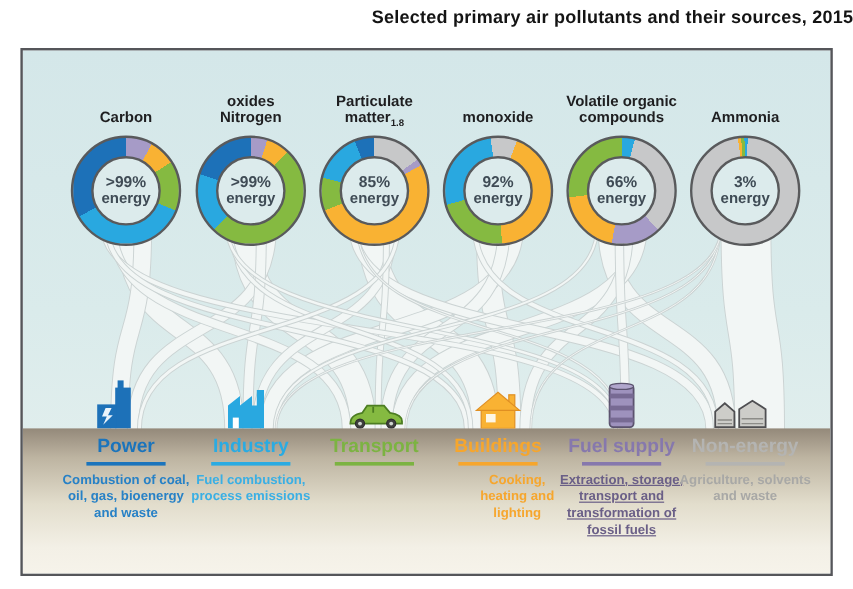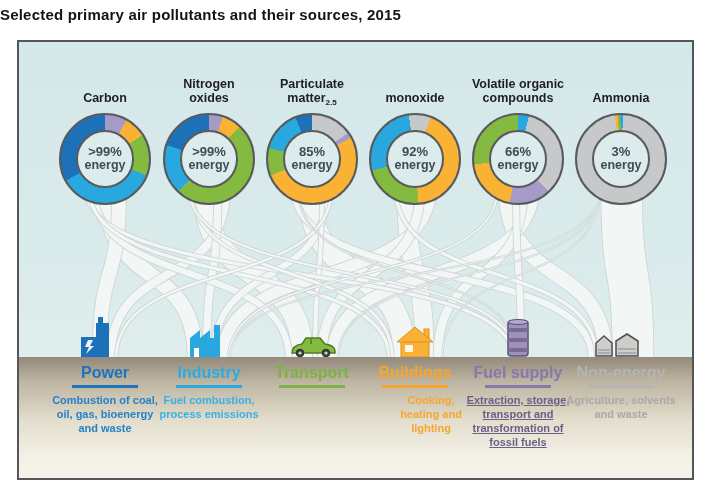--- a/index.html
+++ b/index.html
@@ -1,18 +1,18 @@
 <!DOCTYPE html>
 <html><head>
 <meta charset="utf-8">
 <style>
   html,body{margin:0;padding:0;background:#ffffff;}
   body{position:relative;width:711px;height:491px;font-family:"Liberation Sans",sans-serif;overflow:hidden;}
 
-  .page-title{position:absolute;left:0;top:6px;width:711px;text-align:left;
+  .page-title{position:absolute;left:0;top:6px;width:711px;text-align:right;
     font-size:15px;font-weight:bold;color:#141414;letter-spacing:.2px;}
 
   .board{position:absolute;left:17px;top:40px;width:673px;height:436px;
     border:2px solid #55565a;
     background:linear-gradient(180deg,#d4e7e9 0%,#daebeb 50%,#e7f1ef 100%);overflow:hidden;}
 
   .flows{position:absolute;left:0;top:0;z-index:1;}
 
   .ground{position:absolute;left:0;top:315px;width:673px;height:121px;z-index:2;
     background:linear-gradient(180deg,#94897a 0%,#bdb4a1 20%,#e2ddcc 52%,#f3f0e6 82%,#f6f3ea 100%);}
@@ -165,33 +165,33 @@
       <div>Carbon</div>
     </div>
     <div class="donut" style="left: 144px; top: 71px;">
       <div class="ring" style="background: conic-gradient(rgb(166, 155, 199) 0%, rgb(166, 155, 199) 5%, rgb(249, 178, 51) 5%, rgb(249, 178, 51) 12%, rgb(133, 186, 65) 12%, rgb(133, 186, 65) 62%, rgb(41, 168, 224) 62%, rgb(41, 168, 224) 80%, rgb(29, 113, 184) 80%, rgb(29, 113, 184) 100%);"></div>
       <div class="hole">
         <span class="cv">&gt;99%</span>
         <span class="cw">energy</span>
       </div>
     </div>
     <div class="dname" style="left: 125px; top: 26px;">
+      <div><span>oxides</span><span class="sub"></span></div>
       <div>Nitrogen</div>
-      <div><span>oxides</span><span class="sub"></span></div>
     </div>
     <div class="donut" style="left: 247px; top: 71px;">
       <div class="ring" style="background: conic-gradient(rgb(199, 200, 201) 0%, rgb(199, 200, 201) 15%, rgb(166, 155, 199) 15%, rgb(166, 155, 199) 17%, rgb(249, 178, 51) 17%, rgb(249, 178, 51) 69%, rgb(133, 186, 65) 69%, rgb(133, 186, 65) 79%, rgb(41, 168, 224) 79%, rgb(41, 168, 224) 94%, rgb(29, 113, 184) 94%, rgb(29, 113, 184) 100%);"></div>
       <div class="hole">
         <span class="cv">85%</span>
         <span class="cw">energy</span>
       </div>
     </div>
     <div class="dname" style="left: 228px; top: 26px;">
       <div>Particulate</div>
-      <div><span>matter</span><span class="sub">2.5</span></div>
+      <div><span>matter</span><span class="sub">1.8</span></div>
     </div>
     <div class="donut" style="left: 350px; top: 71px;">
       <div class="ring" style="background: conic-gradient(from -8deg, rgb(199, 200, 201) 0%, rgb(199, 200, 201) 8%, rgb(249, 178, 51) 8%, rgb(249, 178, 51) 51%, rgb(133, 186, 65) 51%, rgb(133, 186, 65) 73%, rgb(41, 168, 224) 73%, rgb(41, 168, 224) 100%);"></div>
       <div class="hole">
         <span class="cv">92%</span>
         <span class="cw">energy</span>
       </div>
     </div>
     <div class="dname" style="left: 331px; top: 26px;">
       <div><span>monoxide</span><span class="sub"></span></div>

